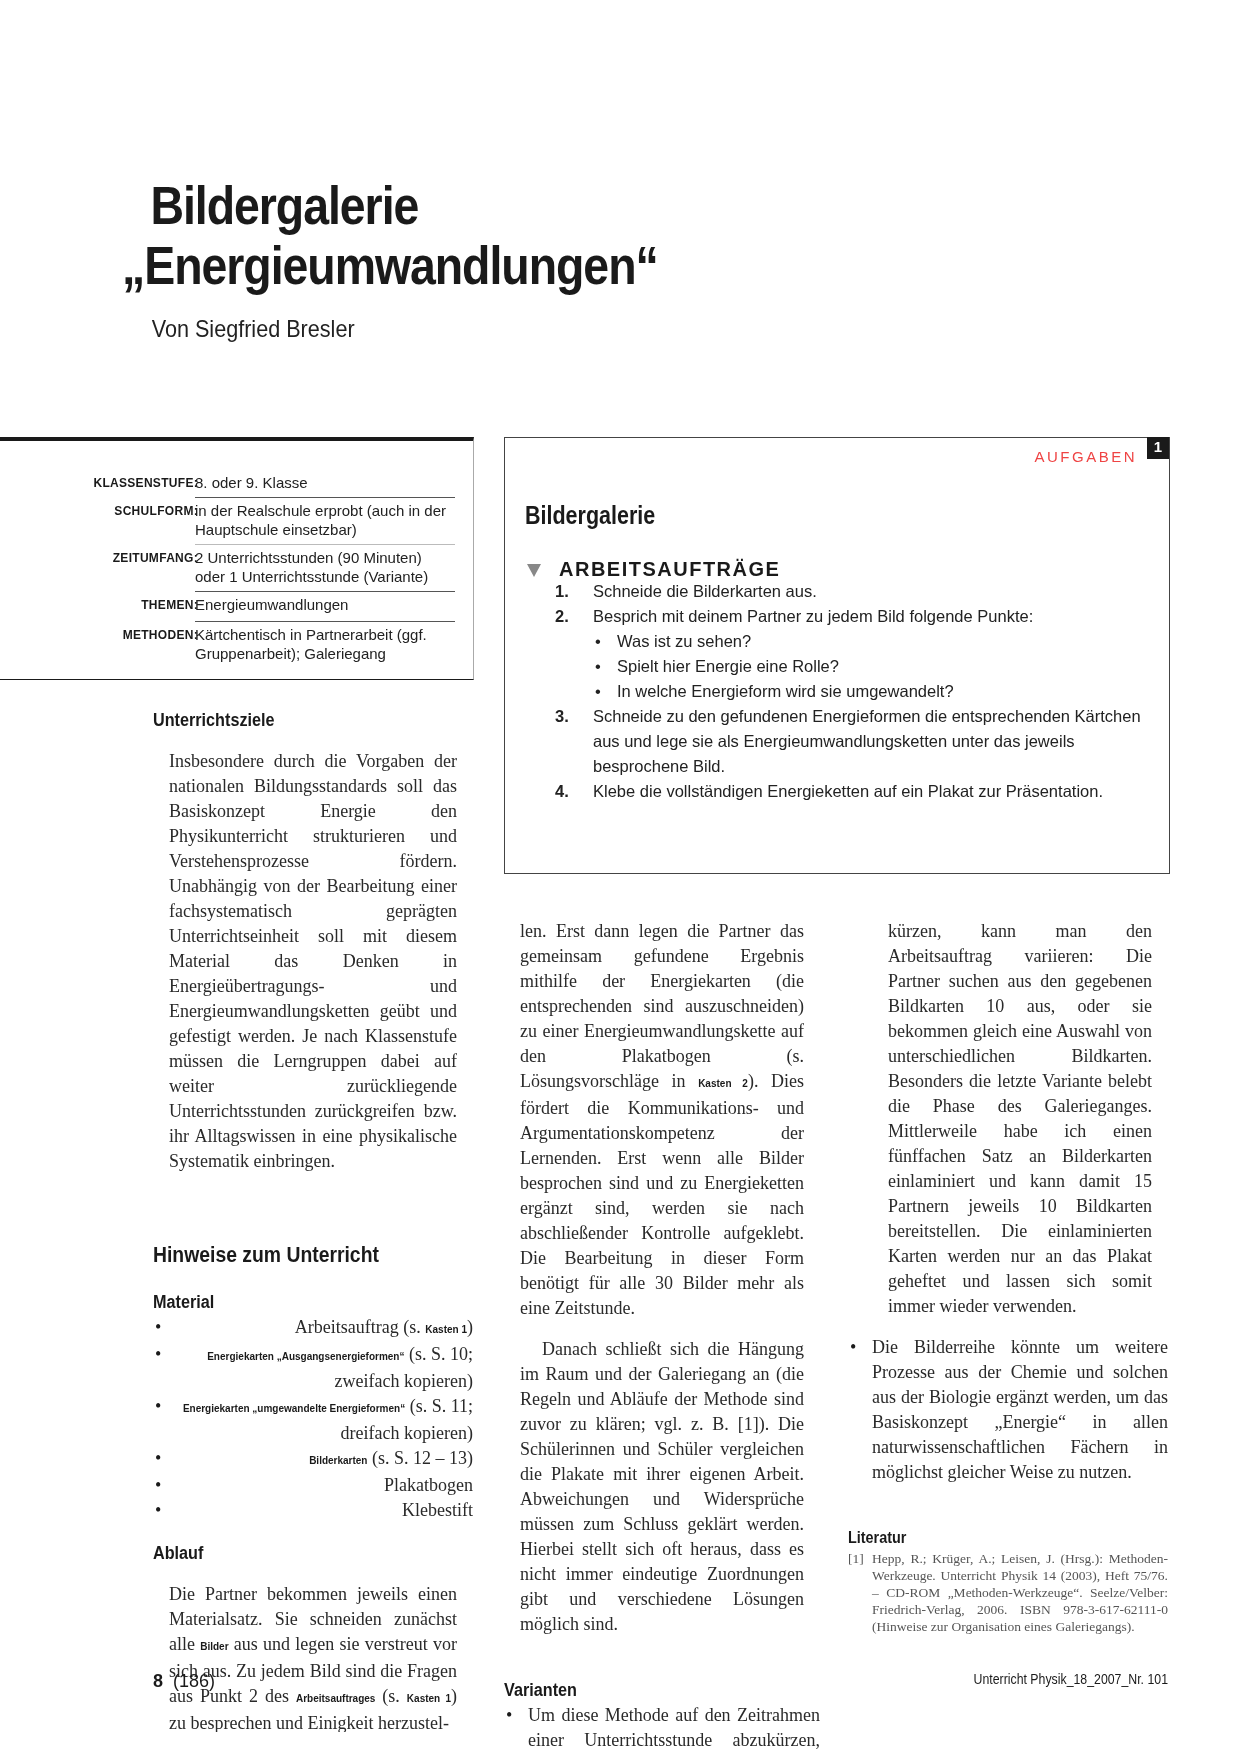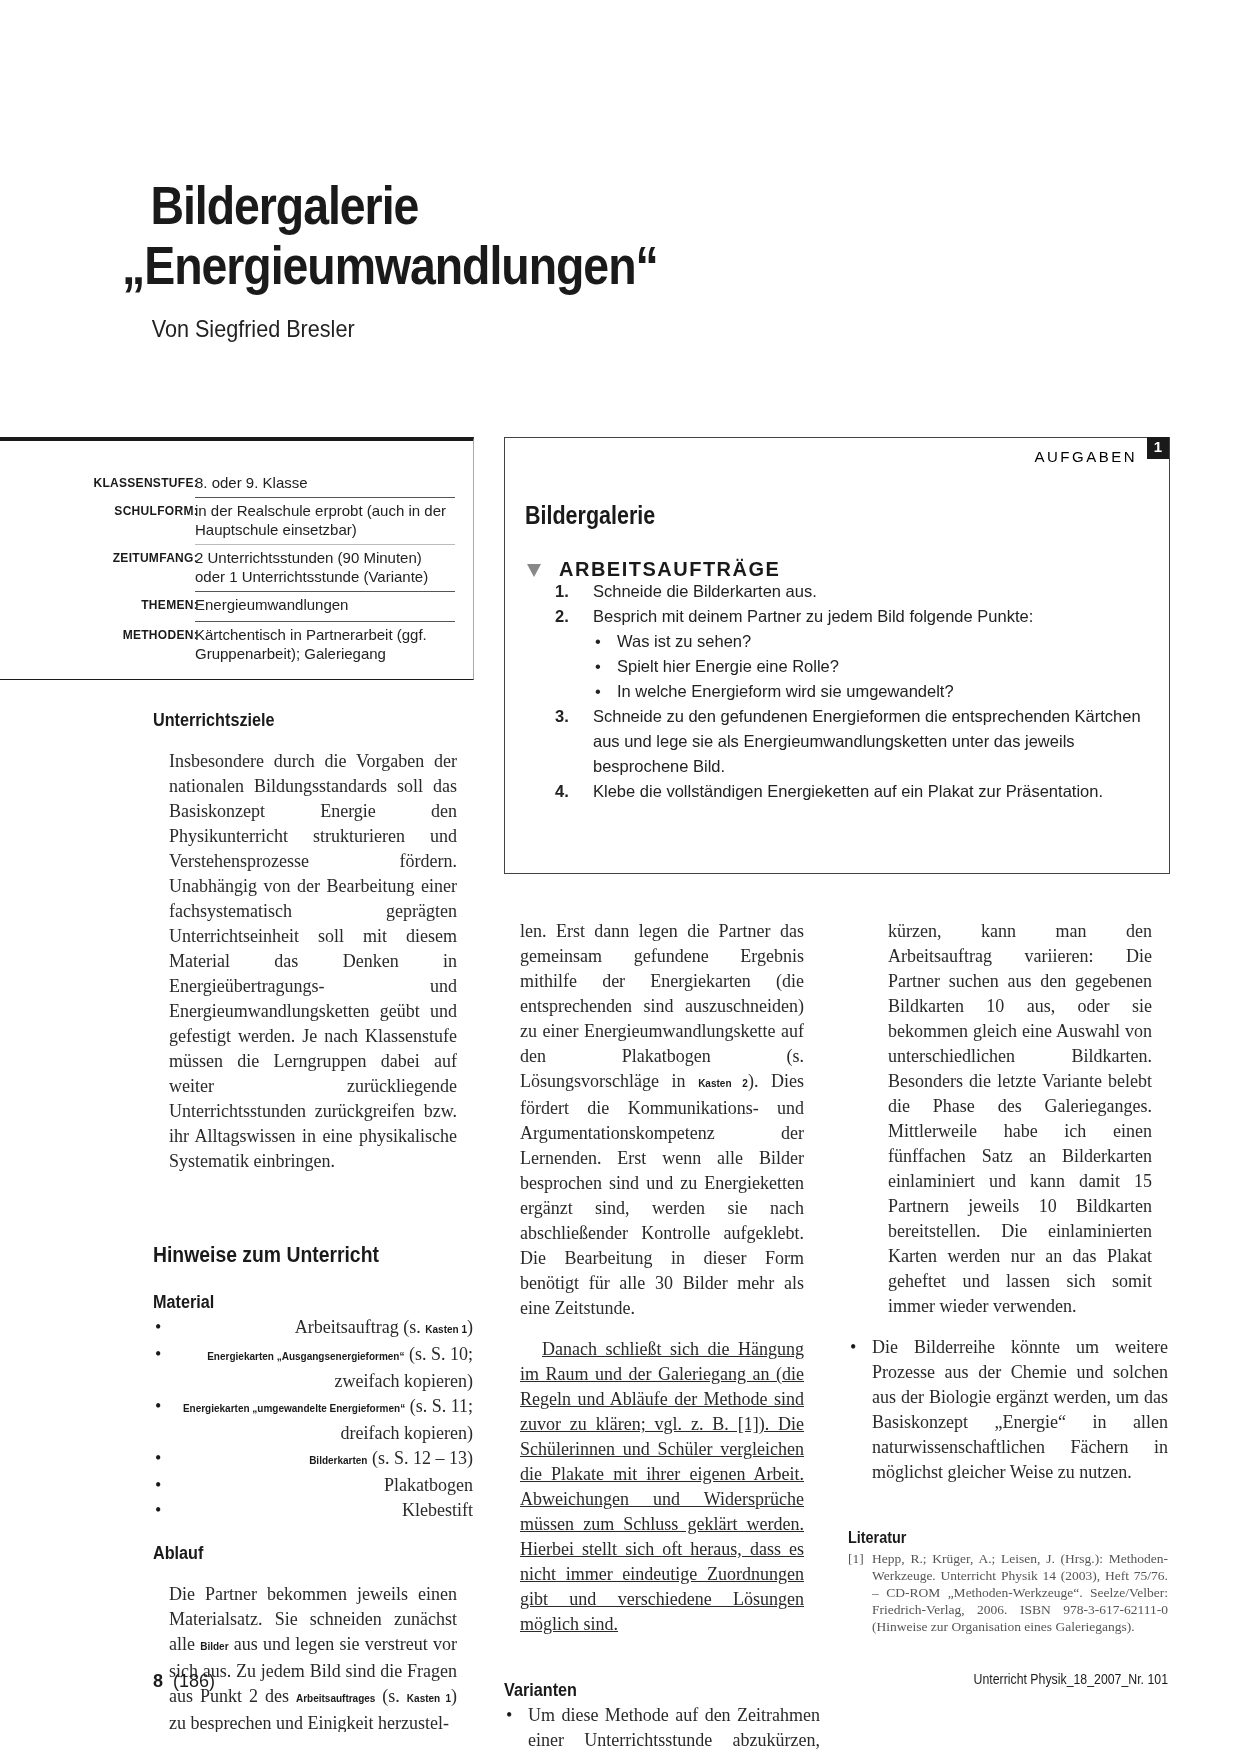--- a/index.html
+++ b/index.html
@@ -23,21 +23,21 @@
   .info-label { position: absolute; right: 275px; font-family: "Liberation Sans", sans-serif;
     font-weight: bold; font-size: 12px; letter-spacing: 0.3px; white-space: nowrap; }
   .info-value { position: absolute; left: 195px; width: 260px; font-family: "Liberation Sans", sans-serif;
     font-size: 15px; line-height: 19px; color: #222; }
   .info-sep { position: absolute; left: 195px; width: 260px; height: 0; border-top: 1px solid #555; }
 
   
   #task-box { position: absolute; left: 504px; top: 437px; width: 664px; height: 435px;
     border: 1.3px solid #444; }
   #task-tag { position: absolute; right: 32px; top: 10px; font-family: "Liberation Sans", sans-serif;
-    font-size: 15px; letter-spacing: 2.5px; color: #000000; }
+    font-size: 15px; letter-spacing: 2.5px; color: #ef4444; }
   #task-num { position: absolute; right: 0; top: -1px; width: 22px; height: 22px; background: #1a1a1a; color: #fff;
     font-family: "Liberation Sans", sans-serif; font-weight: bold; font-size: 15px; text-align: center; line-height: 20px; }
   #task-heading { position: absolute; left: 20px; top: 63px; font-family: "Liberation Sans", sans-serif;
     font-weight: bold; font-size: 25px; transform: scaleX(0.86); transform-origin: left center; }
   #task-subhead { position: absolute; left: 22px; top: 120px; font-family: "Liberation Sans", sans-serif;
     font-weight: bold; font-size: 20px; letter-spacing: 1.5px; }
   #task-subhead .tri { display: inline-block; width: 0; height: 0; border-left: 7px solid transparent;
     border-right: 7px solid transparent; border-top: 13px solid #888; margin-right: 18px; vertical-align: -1px; }
   #task-list { position: absolute; left: 50px; top: 141px; width: 590px; font-family: "Liberation Sans", sans-serif;
     font-size: 16.5px; line-height: 25px; color: #222; }
@@ -52,21 +52,21 @@
     color: #2a2a2a; text-align: justify; }
   .col p { margin: 16px; }
   .h-sub { font-family: "Liberation Sans", sans-serif; font-weight: bold; font-size: 18px; line-height: 25px;
     color: #1a1a1a; text-align: left; transform: scaleX(0.9); transform-origin: left center; }
   .h-main { font-family: "Liberation Sans", sans-serif; font-weight: bold; font-size: 22px; line-height: 30px;
     color: #1a1a1a; transform: scaleX(0.88); transform-origin: left center; }
   .b { font-family: "Liberation Sans", sans-serif; font-weight: bold; font-size: 10px; color: #1a1a1a; }
   .mat-list { list-style: none; margin: 0; padding: 0; }
   .mat-list li { position: relative; padding-left: 24px; text-align: right; }
   .mat-list li::before { content: "\2022"; position: absolute; left: 2px; color: #1a1a1a; }
-  .indent { text-indent: 22px; text-decoration: underline; }
+  .indent { text-indent: 22px; }
 
   #col1 { left: 153px; top: 708px; width: 320px; }
   #col2 { left: 504px; top: 903px; width: 316px; }
   #col3 { left: 872px; top: 903px; width: 296px; }
 
   #lit-head { font-family: "Liberation Sans", sans-serif; font-weight: bold; font-size: 16px; color: #1a1a1a;
     transform: scaleX(0.9); transform-origin: left center; }
   #lit-entry { position: relative; padding-left: 24px; font-family: "Liberation Serif", serif; font-size: 13.5px;
     line-height: 17px; color: #555; text-align: justify; }
   #lit-entry .ref { position: absolute; left: 0; }

